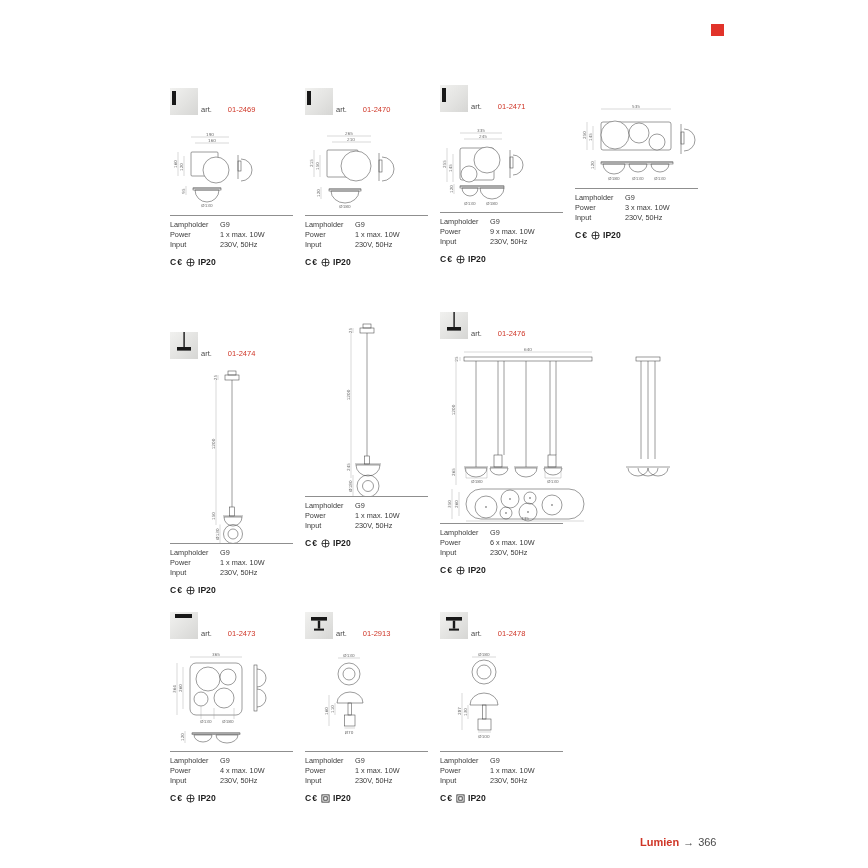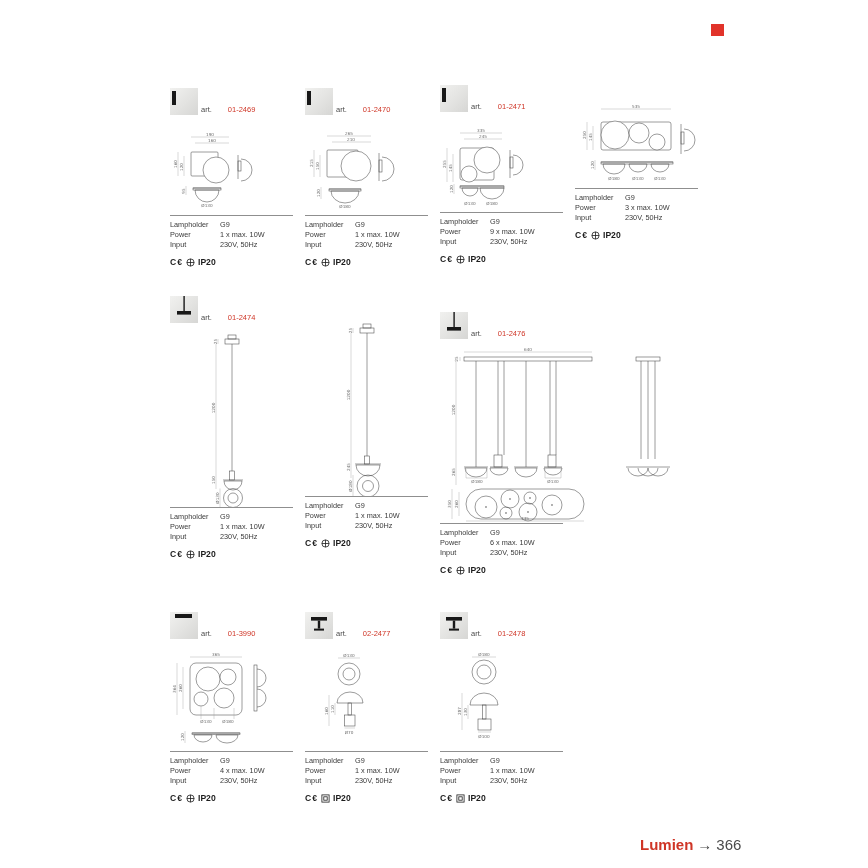--- a/index.html
+++ b/index.html
@@ -23,21 +23,21 @@
   .rule{border-top:1px solid #8f8f8f;width:123px;height:0;}
   .specs{margin-top:4px;font-size:7.3px;line-height:10px;color:#3a3a3a;}
   .spec-row{display:flex;}
   .spec-label{width:50px;flex:0 0 50px;}
   .cert{margin-top:7px;display:flex;align-items:center;gap:3px;}
   .ce{font-size:8.6px;font-weight:600;letter-spacing:1px;color:#1d1d1d;}
   .ip{font-size:8.6px;font-weight:bold;color:#1d1d1d;}
   .cs{stroke:#1d1d1d;stroke-width:.8;fill:none;}
   .tk{fill:#181818;stroke:none;}
   .red-marker{position:absolute;left:711px;top:24px;width:13px;height:12px;background:#e1332a;}
-  .footer{position:absolute;left:640px;top:836px;font-size:15px;display:flex;gap:4px;align-items:flex-start;}
+  .footer{position:absolute;left:640px;top:836px;font-size:11px;display:flex;gap:4px;align-items:flex-start;}
   .footer .brand{font-weight:bold;color:#cf3526;}
   .footer .pg{color:#4a4a4a;}
 </style>
 </head>
 <body>
 
 <div class="red-marker"></div>
 
 <div class="cell r1" style="left:170px;top:88px">
   <div class="hdr">
@@ -255,21 +255,21 @@
     <span class="ce">C€</span>
     <svg width="9" height="9">
         <circle class="cs" cx="4.5" cy="4.5" r="3.6"></circle>
         <line class="cs" x1="4.5" y1=".9" x2="4.5" y2="8.1"></line>
         <line class="cs" x1=".9" y1="4.5" x2="8.1" y2="4.5"></line>
       </svg>
     <span class="ip">IP20</span>
   </div>
 </div>
 
-<div class="cell r2" style="left:170px;top:296px">
+<div class="cell r2" style="left:170px;top:332px">
   <div class="hdr">
     <div class="thumb">
       <svg width="28" height="27">
           <rect class="tk" x="13.4" y="0" width="1.4" height="15"></rect>
           <rect class="tk" x="7" y="15" width="14" height="3.6"></rect>
         </svg>
     </div>
     <div class="artline"><span>art.</span><span class="artnum">01-2474</span></div>
   </div>
   <svg class="dwg" width="125" height="176" viewBox="0 0 125 176">
@@ -459,21 +459,21 @@
   </div>
 </div>
 
 <div class="cell r3" style="left:170px;top:612px">
   <div class="hdr">
     <div class="thumb">
       <svg width="28" height="27">
           <rect class="tk" x="5" y="2" width="17" height="4"></rect>
         </svg>
     </div>
-    <div class="artline"><span>art.</span><span class="artnum">01-3990</span></div>
+    <div class="artline"><span>art.</span><span class="artnum">01-2473</span></div>
   </div>
   <svg class="dwg" width="125" height="100" viewBox="0 0 125 100">
     <line class="dm" x1="20" y1="6" x2="72" y2="6"></line>
       <text x="46" y="5">365</text>
     <line class="dm" x1="7" y1="12" x2="7" y2="64"></line>
       <text transform="rotate(-90 5.5 38)" x="5.5" y="38">364</text>
     <line class="dm" x1="13" y1="16" x2="13" y2="58"></line>
       <text transform="rotate(-90 12 37)" x="12" y="37">260</text>
     <rect x="20" y="12" width="52" height="52" rx="6"></rect>
     <circle class="fw" cx="38" cy="28" r="12"></circle>
@@ -523,21 +523,21 @@
 
 <div class="cell r3" style="left:305px;top:612px">
   <div class="hdr">
     <div class="thumb">
       <svg width="28" height="27">
           <rect class="tk" x="6" y="5" width="16" height="3.6"></rect>
           <rect class="tk" x="12.8" y="8.6" width="2.4" height="8"></rect>
           <rect class="tk" x="9" y="16.6" width="10" height="2"></rect>
         </svg>
     </div>
-    <div class="artline"><span>art.</span><span class="artnum">02-2477</span></div>
+    <div class="artline"><span>art.</span><span class="artnum">01-2913</span></div>
   </div>
   <svg class="dwg" width="125" height="100" viewBox="0 0 125 100">
     <line class="dm" x1="33" y1="7" x2="55" y2="7"></line>
       <text x="44" y="6">Ø130</text>
     <circle cx="44" cy="23" r="11"></circle>
       <circle cx="44" cy="23" r="6"></circle>
     <path d="M32 52 a13 11 0 0 1 26 0"></path>
       <line x1="32" y1="52" x2="58" y2="52"></line>
     <rect x="43" y="52" width="3.5" height="12"></rect>
     <rect x="39.5" y="64" width="10.5" height="11"></rect>

